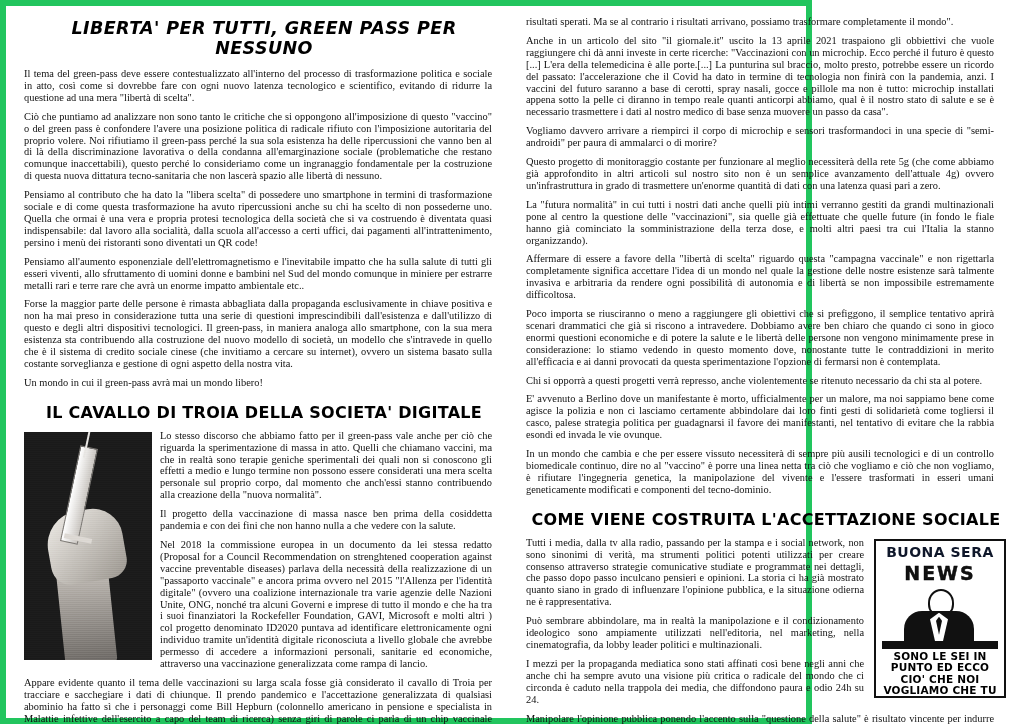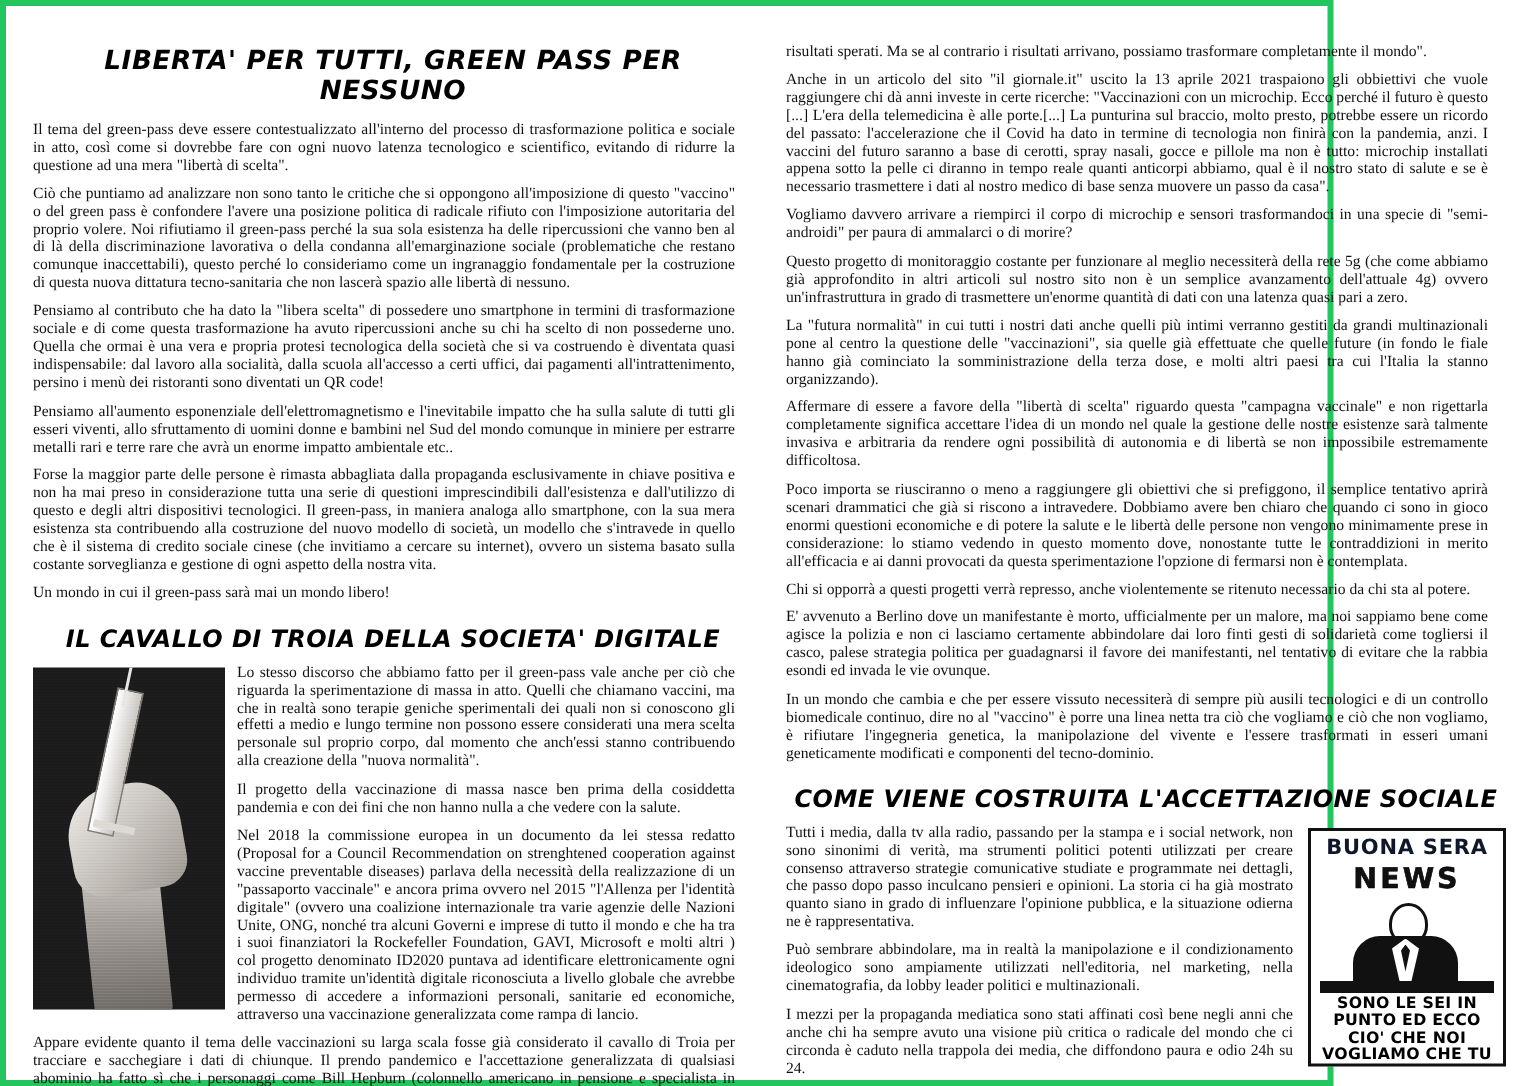--- a/index.html
+++ b/index.html
@@ -9,25 +9,25 @@
   }
   body {
     width: 1024px;
     height: 724px;
     font-family: "Liberation Serif", serif;
     color: #111111;
     overflow: hidden;
   }
   .page {
     position: relative;
-    width: 889px;
+    width: 812px;
     height: 724px;
     box-sizing: border-box;
-    padding: 25px 18px 10px 18px;
-    border: 4px solid #22c55e;
+    padding: 10px 18px 10px 18px;
+    border: 6px solid #22c55e;
   }
   .cols {
     display: flex;
     gap: 22px;
     height: 100%;
   }
   .col {
     width: 480px;
     flex: 0 0 480px;
   }
@@ -38,21 +38,20 @@
     font-size: 17.5px;
     letter-spacing: 0.4px;
     text-align: center;
     margin: 2px 0 10px 0;
     text-transform: uppercase;
     color: #000;
   }
   h2.headline2 {
     font-family: "DejaVu Sans", sans-serif;
     font-weight: bold;
-    font-style: italic;
     font-size: 16px;
     letter-spacing: 0.3px;
     text-align: center;
     margin: 14px 0 8px 0;
     text-transform: uppercase;
     color: #000;
   }
   p.body {
     font-size: 10.4px;
     line-height: 11.9px;
@@ -219,21 +218,21 @@
   <div class="cols">
 
     <div class="col">
       <h1 class="headline">LIBERTA' PER TUTTI, GREEN PASS PER NESSUNO</h1>
 
       <p class="body">Il tema del green-pass deve essere contestualizzato all'interno del processo di trasformazione politica e sociale in atto, così come si dovrebbe fare con ogni nuovo latenza tecnologico e scientifico, evitando di ridurre la questione ad una mera "libertà di scelta".</p>
       <p class="body">Ciò che puntiamo ad analizzare non sono tanto le critiche che si oppongono all'imposizione di questo "vaccino" o del green pass è confondere l'avere una posizione politica di radicale rifiuto con l'imposizione autoritaria del proprio volere. Noi rifiutiamo il green-pass perché la sua sola esistenza ha delle ripercussioni che vanno ben al di là della discriminazione lavorativa o della condanna all'emarginazione sociale (problematiche che restano comunque inaccettabili), questo perché lo consideriamo come un ingranaggio fondamentale per la costruzione di questa nuova dittatura tecno-sanitaria che non lascerà spazio alle libertà di nessuno.</p>
       <p class="body">Pensiamo al contributo che ha dato la "libera scelta" di possedere uno smartphone in termini di trasformazione sociale e di come questa trasformazione ha avuto ripercussioni anche su chi ha scelto di non possederne uno. Quella che ormai è una vera e propria protesi tecnologica della società che si va costruendo è diventata quasi indispensabile: dal lavoro alla socialità, dalla scuola all'accesso a certi uffici, dai pagamenti all'intrattenimento, persino i menù dei ristoranti sono diventati un QR code!</p>
       <p class="body">Pensiamo all'aumento esponenziale dell'elettromagnetismo e l'inevitabile impatto che ha sulla salute di tutti gli esseri viventi, allo sfruttamento di uomini donne e bambini nel Sud del mondo comunque in miniere per estrarre metalli rari e terre rare che avrà un enorme impatto ambientale etc..</p>
       <p class="body">Forse la maggior parte delle persone è rimasta abbagliata dalla propaganda esclusivamente in chiave positiva e non ha mai preso in considerazione tutta una serie di questioni imprescindibili dall'esistenza e dall'utilizzo di questo e degli altri dispositivi tecnologici. Il green-pass, in maniera analoga allo smartphone, con la sua mera esistenza sta contribuendo alla costruzione del nuovo modello di società, un modello che s'intravede in quello che è il sistema di credito sociale cinese (che invitiamo a cercare su internet), ovvero un sistema basato sulla costante sorveglianza e gestione di ogni aspetto della nostra vita.</p>
-      <p class="body">Un mondo in cui il green-pass sarà mai un mondo libero!</p>
+      <p class="body">Un mondo in cui il green-pass avrà mai un mondo libero!</p>
 
       <h2 class="headline2">IL CAVALLO DI TROIA DELLA SOCIETA' DIGITALE</h2>
 
       <div class="clearfix">
         <div class="figure-hand">
           <div class="hand-arm"></div>
           <div class="hand-palm"></div>
           <div class="hand-syringe"></div>
           <div class="hand-needle"></div>
           <div class="hand-plunger"></div>

